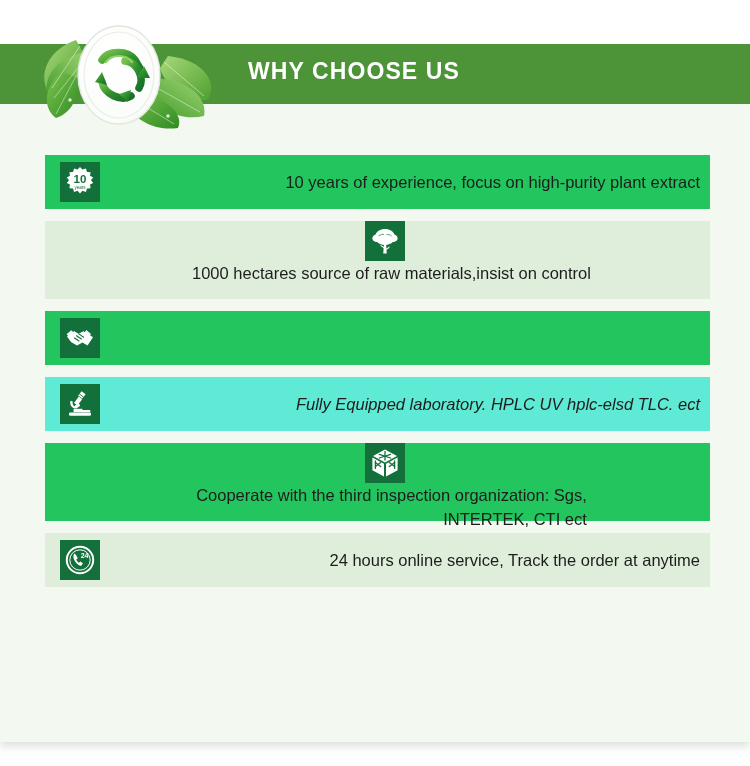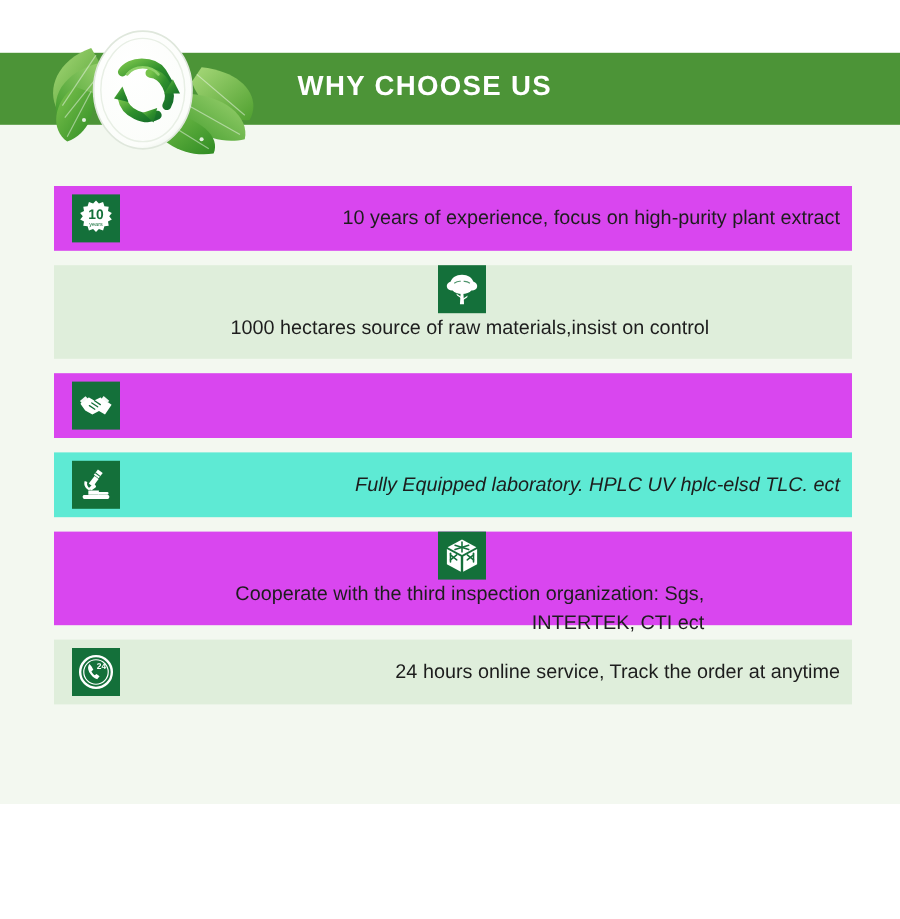--- a/index.html
+++ b/index.html
@@ -7,21 +7,21 @@
     margin: 0;
     padding: 0;
     background: #ffffff;
   }
   body {
     font-family: "Liberation Sans", sans-serif;
   }
   .page {
     position: relative;
     width: 750px;
-    height: 670px;
+    height: 766px;
     overflow: hidden;
     background: #ffffff;
   }
   
   .panel {
     position: absolute;
     left: 0;
     top: 0;
     width: 750px;
     height: 742px;
@@ -70,21 +70,21 @@
     width: 665px;
   }
   .row {
     position: relative;
     display: flex;
     align-items: center;
     box-sizing: border-box;
     padding-left: 15px;
     margin-bottom: 12px;
   }
-  .row.shade-a { background: #d946ef; }
+  .row.shade-a { background: #22c55e; }
   .row.shade-b { background: #dfeedb; }
   .row.shade-c { background: #5eead4; font-style: italic; }
   .row.h1 { height: 54px; }
   .row.h2 { height: 78px; flex-direction: column; }
 
   .row-icon {
     flex: 0 0 auto;
     width: 40px;
     height: 40px;
     background: #14703a;

